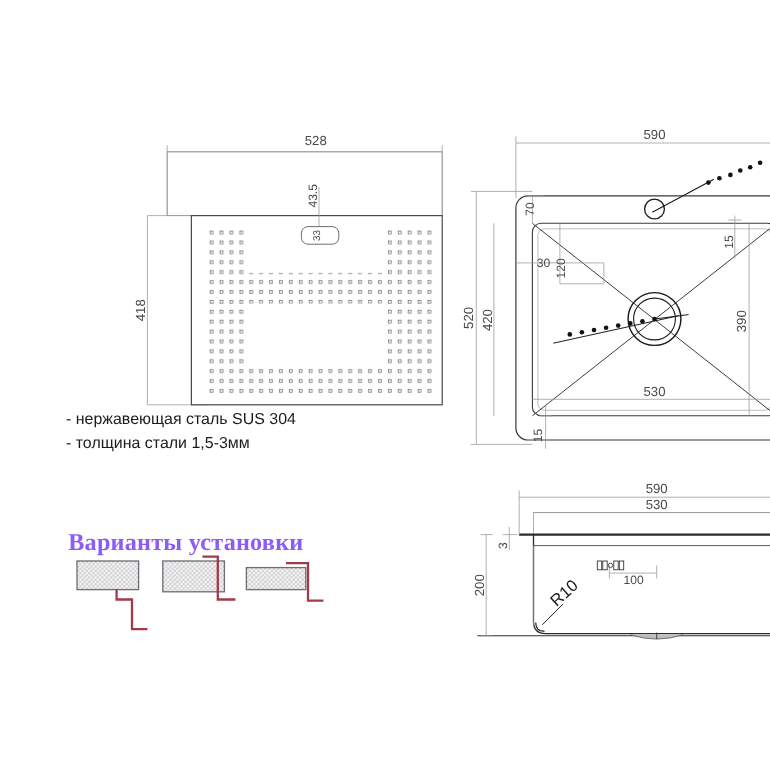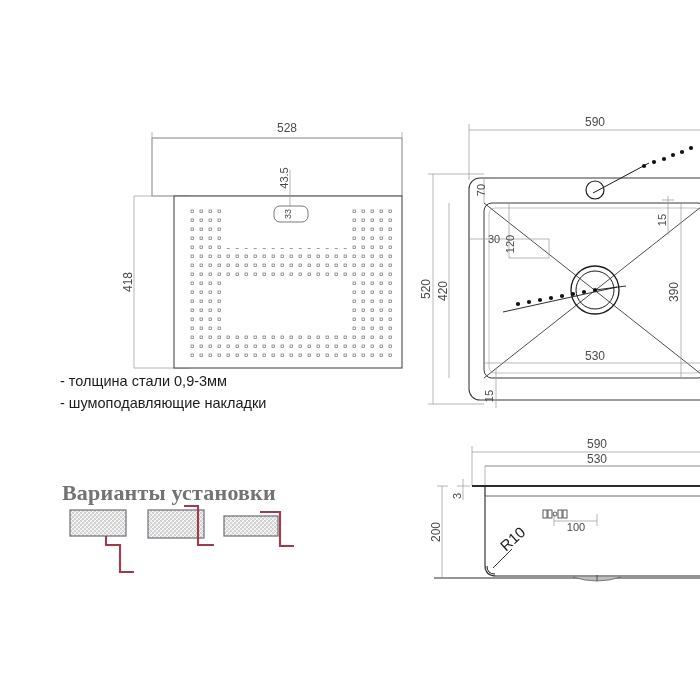--- a/index.html
+++ b/index.html
@@ -13,21 +13,21 @@
   .spec-list{
     position:absolute;left:16px;top:370px;width:330px;
   }
   .spec-line{
     font-family:"Liberation Sans", sans-serif;
     font-size:14.5px;line-height:22px;color:#1b1b1b;white-space:nowrap;
   }
   .variants-title{
     position:absolute;left:18px;top:480px;
     font-family:"Liberation Serif", serif;
-    font-size:22px;font-weight:700;color:#737373;letter-spacing:.2px;
+    font-size:22px;font-weight:700;color:#8b5cf6;letter-spacing:.2px;
   }
   .dimtxt{
     font-family:"Liberation Sans", sans-serif;
     fill:#4a4a4a;font-size:11px;
   }
   .dimtxt.big{font-size:12px;}
   .dimtxt.sm{font-size:9px;}
   .r10{
     font-family:"Liberation Sans", sans-serif;
     fill:#1a1a1a;font-size:15px;
@@ -262,19 +262,19 @@
 
       <g>
         <rect x="180" y="516" width="54" height="20" fill="url(#xhatch)" stroke="#6d6d78" stroke-width="1.2"></rect>
         <path d="M216,512 L236,512 L236,546 L250,546" fill="none" stroke="#a33a4a" stroke-width="2.1"></path>
       </g>
     </g>
 
   </svg>
 
   <div class="spec-list">
-    <div class="spec-line">- толщина стали 0,9-3мм</div>
-    <div class="spec-line">- шумоподавляющие накладки</div>
+    <div class="spec-line">- нержавеющая сталь SUS 304</div>
+    <div class="spec-line">- толщина стали 1,5-3мм</div>
   </div>
 
   <div class="variants-title">Варианты установки</div>
 
 </div>
 
 </body></html>

